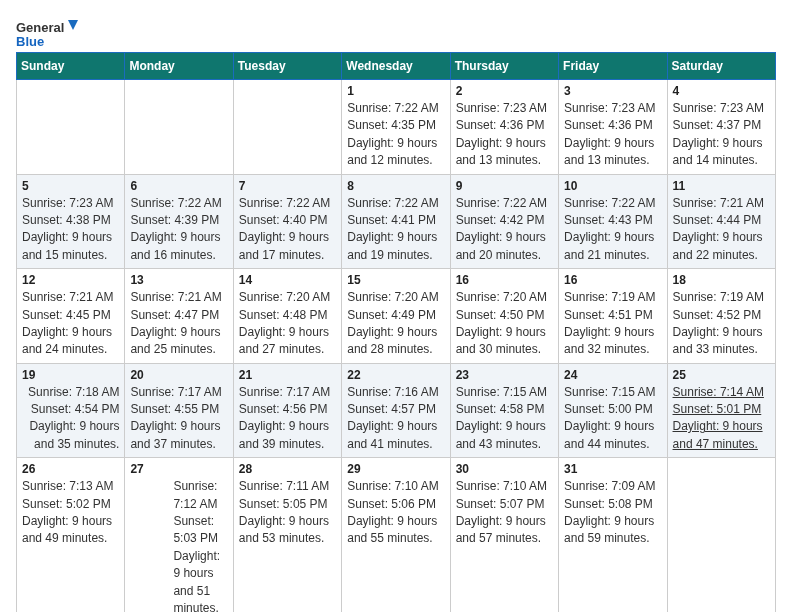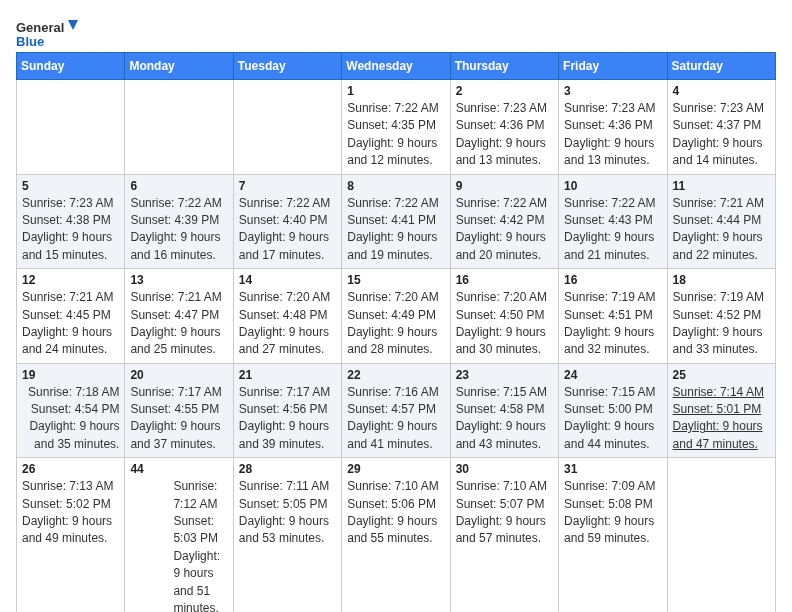--- a/index.html
+++ b/index.html
@@ -32,21 +32,21 @@
     .location {
       font-size: 14px;
       color: #444;
     }
     .calendar {
       width: 100%;
       border-collapse: collapse;
       border: 1px solid #ccc;
     }
     .calendar th {
-      background-color: #3b82f6;
+      background-color: #0f766e;
       color: #fff;
       font-size: 12px;
       font-weight: bold;
       padding: 6px 4px;
       text-align: left;
       border: 1px solid #1a6bbf;
     }
     .calendar td {
       border: 1px solid #ccc;
       vertical-align: top;
@@ -293,21 +293,21 @@
       </tr>
       <tr>
         <td>
           <div class="day-number">26</div>
           <div class="day-info" style="white-space: pre-line;">Sunrise: 7:13 AM
 Sunset: 5:02 PM
 Daylight: 9 hours
 and 49 minutes.</div>
         </td>
         <td>
-          <div class="day-number">44</div>
+          <div class="day-number">27</div>
           <div class="day-info" style="white-space: pre-line; margin-left: 43px;">Sunrise: 7:12 AM
 Sunset: 5:03 PM
 Daylight: 9 hours
 and 51 minutes.</div>
         </td>
         <td>
           <div class="day-number">28</div>
           <div class="day-info" style="white-space: pre-line;">Sunrise: 7:11 AM
 Sunset: 5:05 PM
 Daylight: 9 hours

